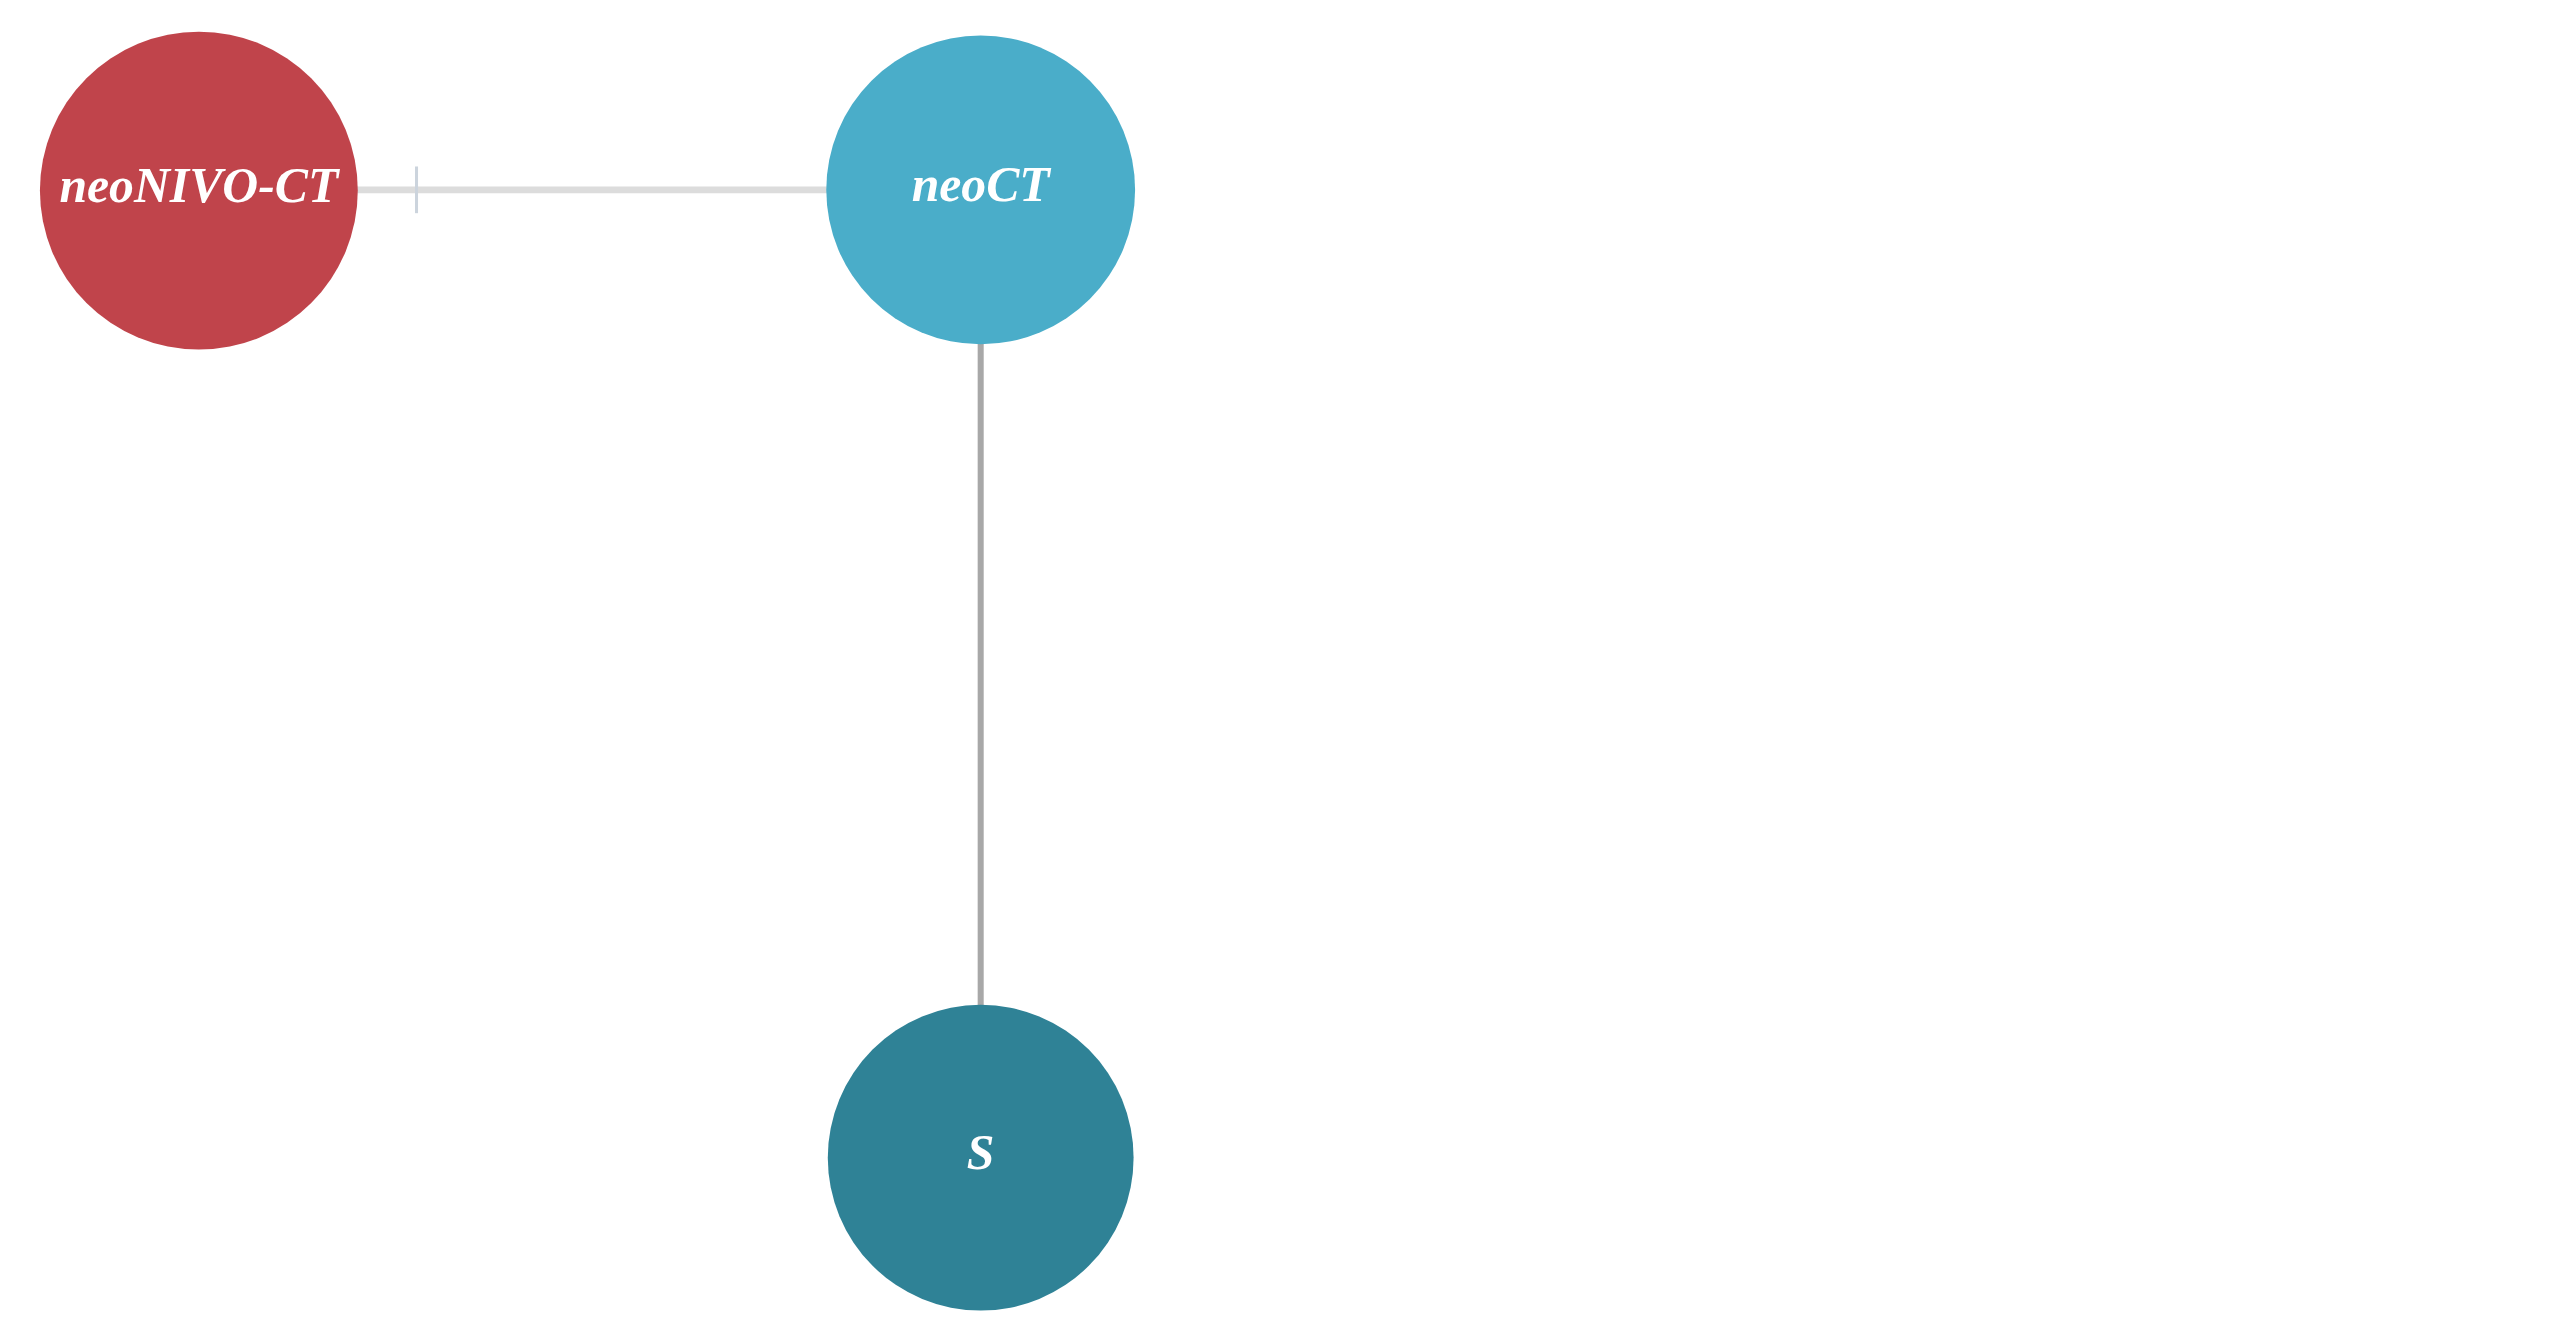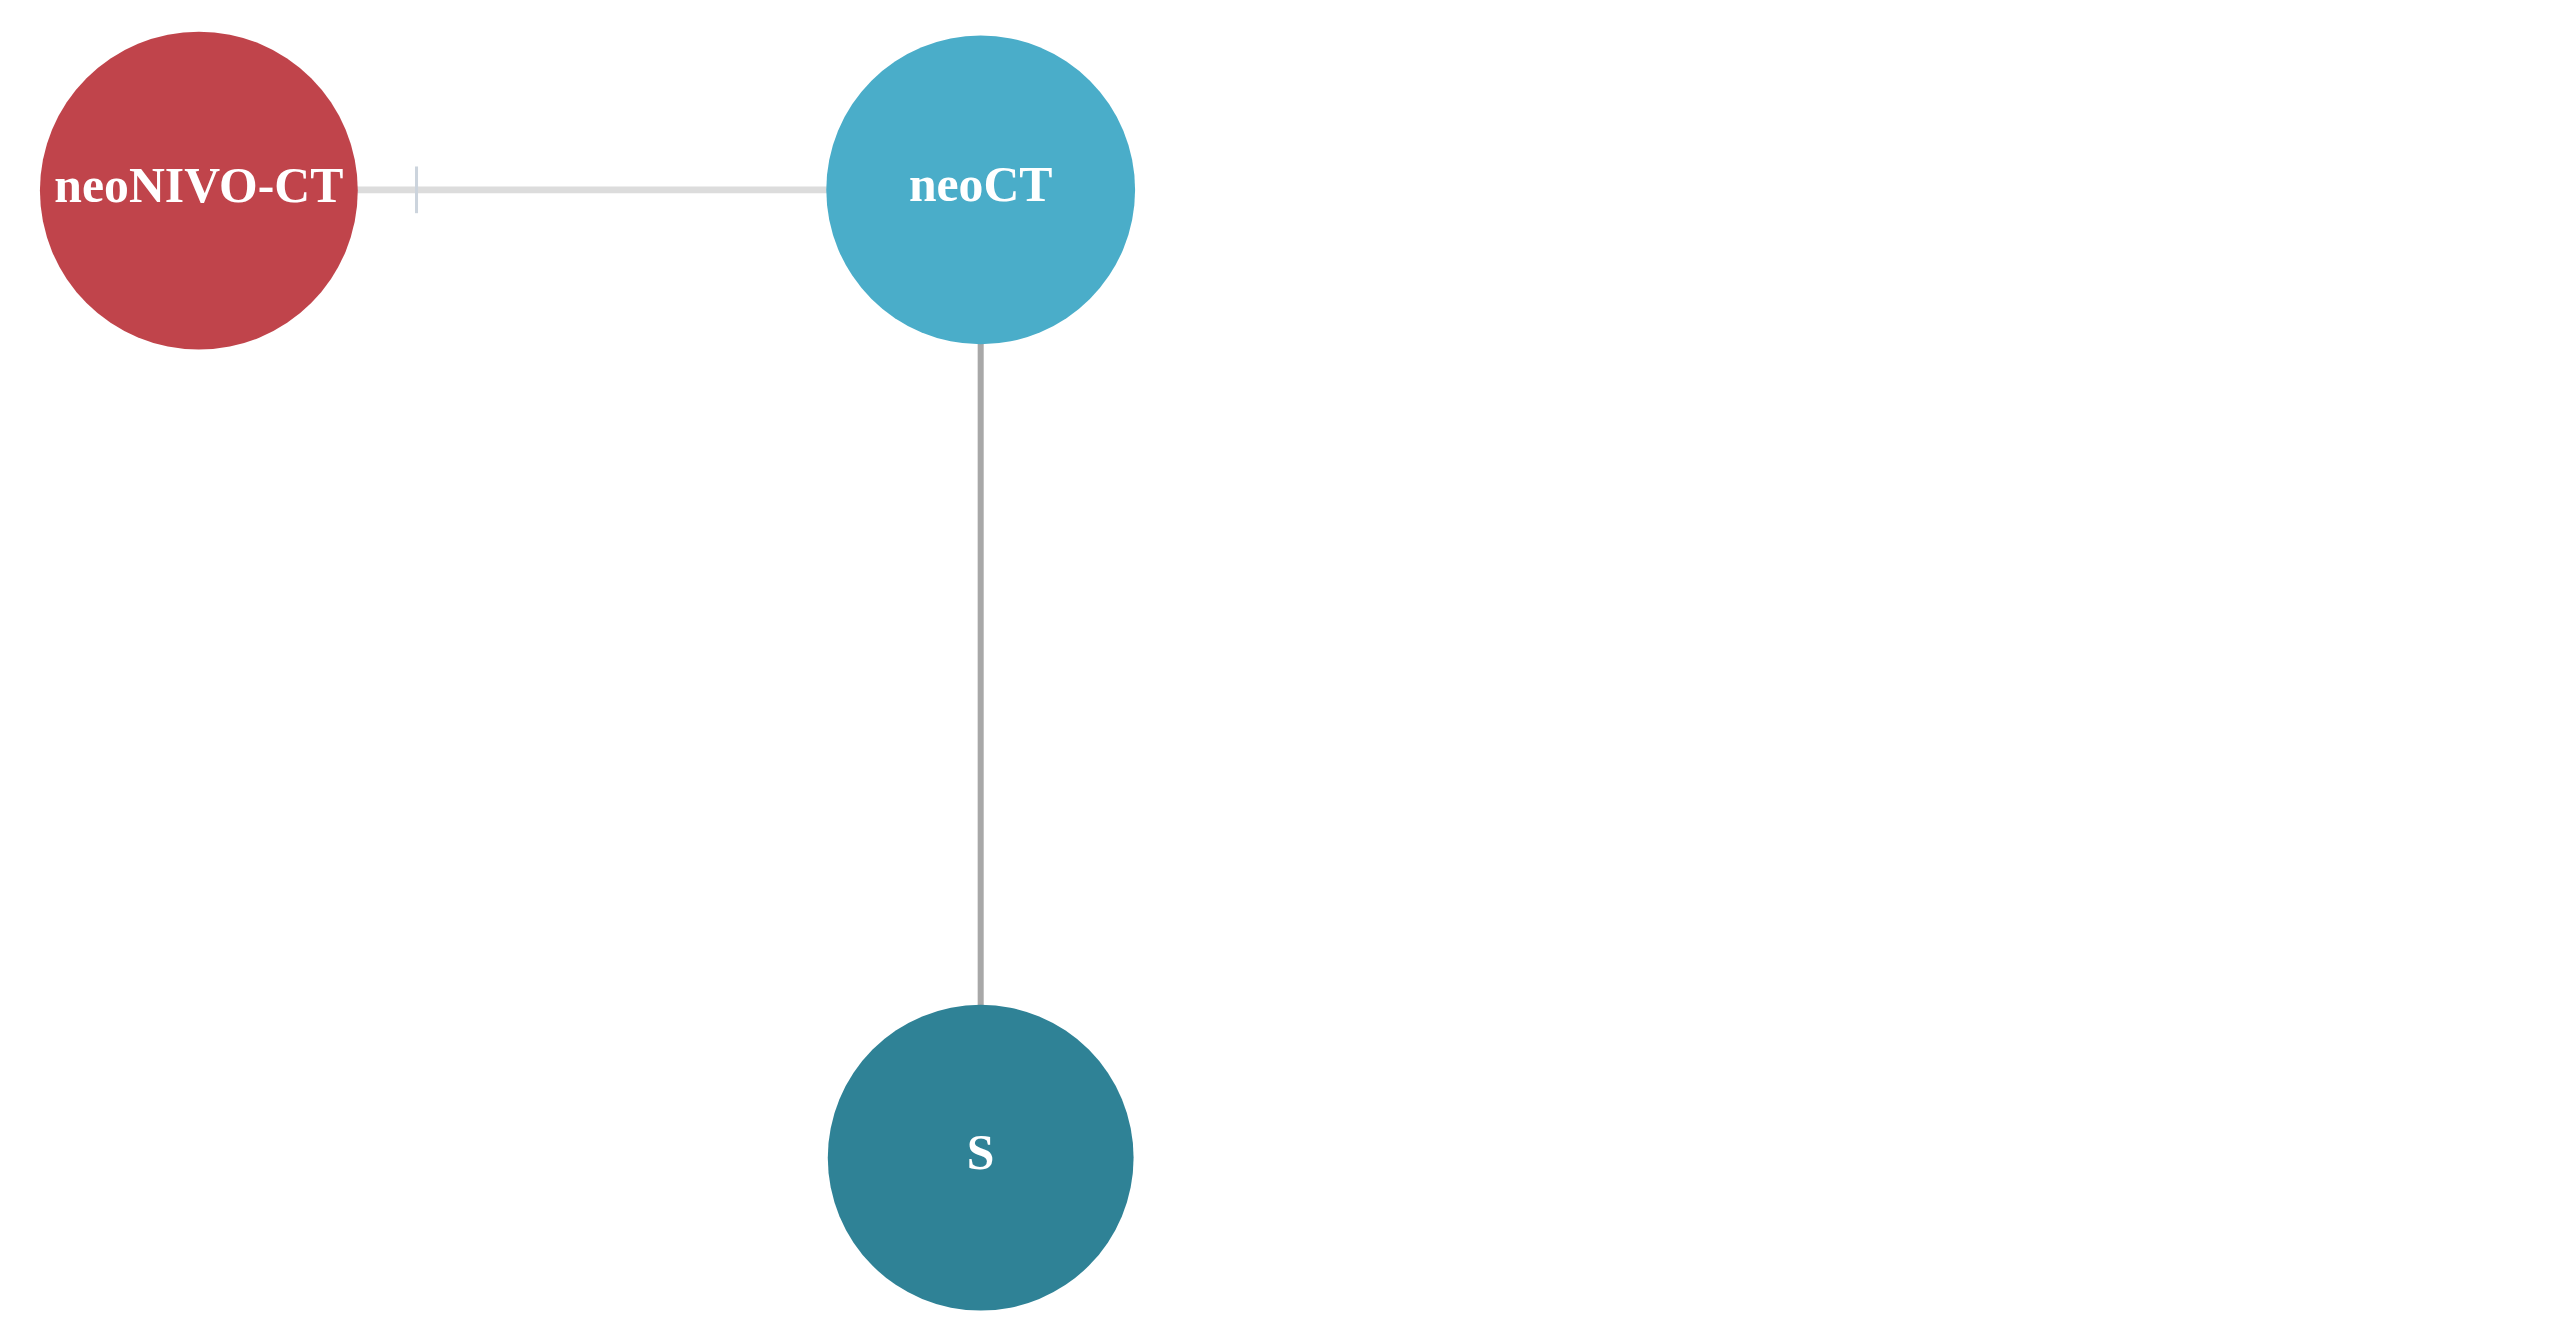--- a/index.html
+++ b/index.html
@@ -12,20 +12,21 @@
     position: relative;
     width: 2576px;
     height: 1337px;
     background: #ffffff;
     overflow: hidden;
     font-family: "Liberation Serif", "DejaVu Serif", serif;
   }
   .graph-layer {
     position: absolute;
     inset: 0;
+    font-style: italic;
   }
   svg.graph-svg {
     position: absolute;
     left: 0;
     top: 0;
     width: 2576px;
     height: 1337px;
     display: block;
   }
   .node-group {

